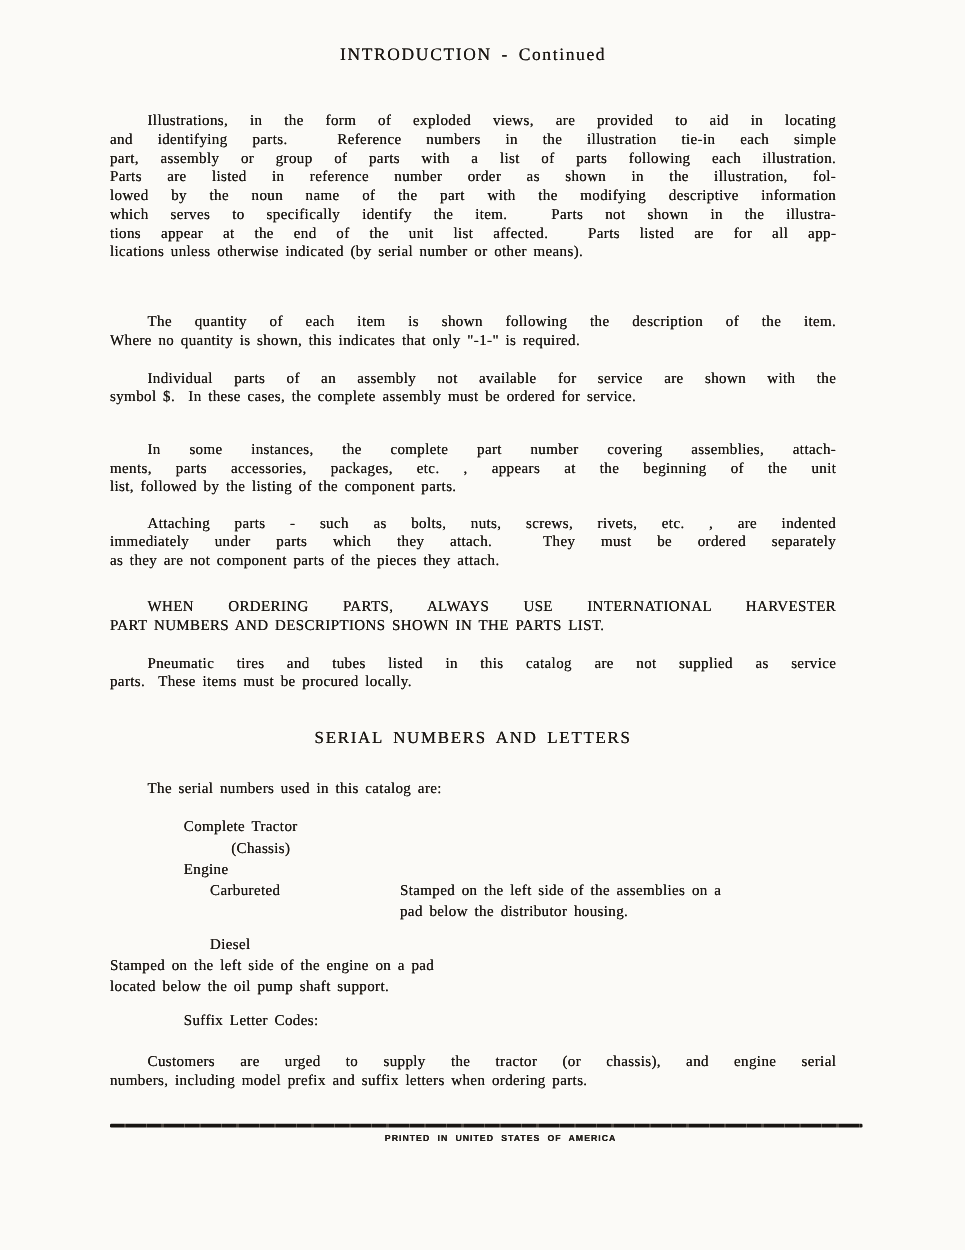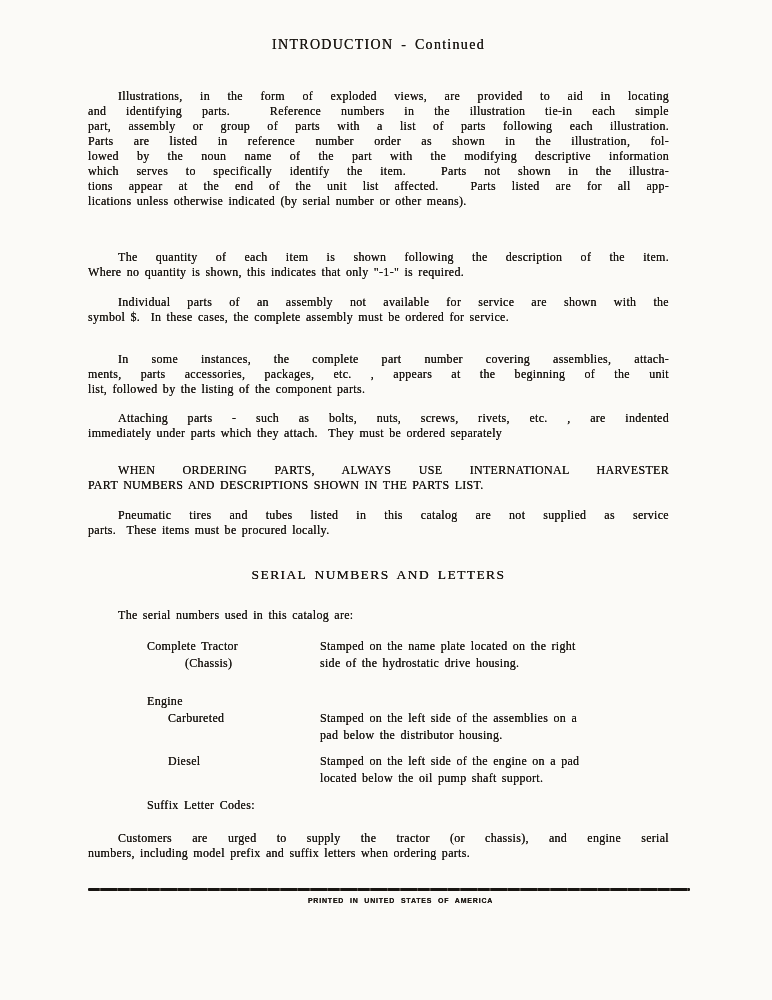--- a/index.html
+++ b/index.html
@@ -82,27 +82,26 @@
   .def-row--chassis .def-term .ln:nth-child(2) { padding-left: 38px; }
   .def-desc {
     flex: 1;
     font-size: 12px;
     line-height: 17px;
     letter-spacing: 0.3px;
     word-spacing: 2px;
   }
   .def-group {
     margin-left: 59px;
-    margin-top: 21px;
     font-size: 12px;
     line-height: 17px;
     letter-spacing: 0.3px;
   }
   .def-row--carbureted { margin-top: 0; }
-  .def-row--diesel { margin-top: 9px; }
+  .def-row--diesel { margin-top: 9px; flex-direction: column; }
   .def-row--suffix { margin-top: 10px; gap: 12px; }
   .para--closing { margin-top: 17px; }
   .footer-rule {
     margin-top: 27px;
     margin-right: -21px;
     height: 3px;
     background:
       repeating-linear-gradient(90deg,
         #181512 0px, #181512 11px,
         #46403a 11px, #46403a 13px,
@@ -152,20 +151,21 @@
 
   <div class="para para--p4">
       <div class="ln">In some instances, the complete part number covering assemblies, attach-</div>
       <div class="ln">ments, parts accessories, packages, etc. , appears at the beginning of the unit</div>
       <div class="ln">list, followed by the listing of the component parts.</div>
     </div>
 
   <div class="para para--p5">
       <div class="ln">Attaching parts - such as bolts, nuts, screws, rivets, etc. , are indented</div>
       <div class="ln">immediately under parts which they attach.  They must be ordered separately</div>
+      <div class="ln">as they are not component parts of the pieces they attach.</div>
     </div>
 
   <div class="para para--p6">
       <div class="ln">WHEN ORDERING PARTS, ALWAYS USE INTERNATIONAL HARVESTER</div>
       <div class="ln">PART NUMBERS AND DESCRIPTIONS SHOWN IN THE PARTS LIST.</div>
     </div>
 
   <div class="para para--p7">
       <div class="ln">Pneumatic tires and tubes listed in this catalog are not supplied as service</div>
       <div class="ln">parts.  These items must be procured locally.</div>
@@ -175,24 +175,20 @@
 
   <div class="lead-line">The serial numbers used in this catalog are:</div>
 
   <div class="def-list">
 
     <div class="def-row def-row--chassis">
       <div class="def-term">
           <div class="ln">Complete Tractor</div>
           <div class="ln">(Chassis)</div>
         </div>
-      <div class="def-desc">
-          <div class="ln">Stamped on the name plate located on the right</div>
-          <div class="ln">side of the hydrostatic drive housing.</div>
-        </div>
     </div>
 
     <div class="def-group">Engine</div>
 
     <div class="def-row def-row--carbureted">
       <div class="def-term def-term--indent">
           <div class="ln">Carbureted</div>
         </div>
       <div class="def-desc">
           <div class="ln">Stamped on the left side of the assemblies on a</div>

